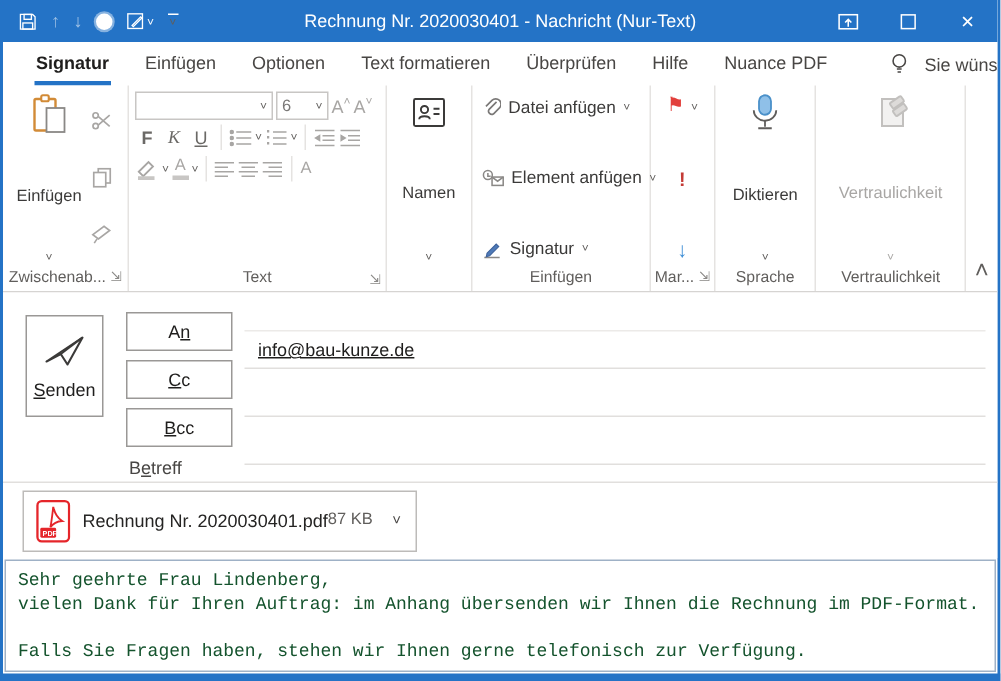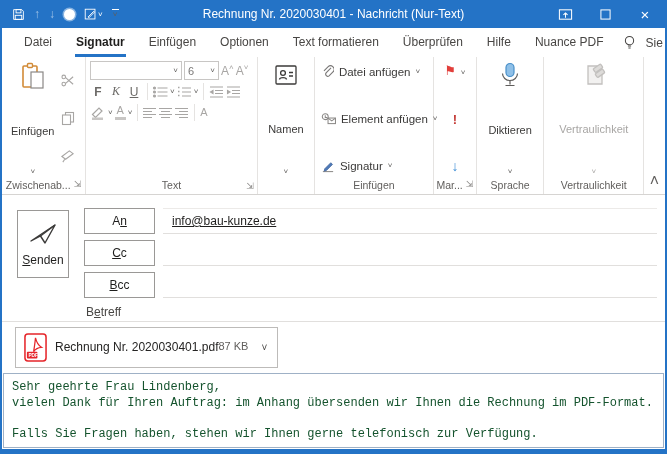--- a/index.html
+++ b/index.html
@@ -64,21 +64,21 @@
   
   .tagcol { display:flex; flex-direction:column; align-items:center; justify-content:space-between; flex:1; padding:2px 0; }
   .flag { color:var(--flag-red); font-size:13px; line-height:1; }
   .imp { color:#c43b36; font-weight:bold; font-size:13px; line-height:1; }
   .lowimp { color:var(--arrow-blue); font-size:14px; font-weight:bold; line-height:1; }
   .collapse-group { border-right:none; width:22px; display:flex; flex-direction:column; justify-content:flex-end; align-items:center; padding-bottom:4px; color:#605e5c; }
   
   .compose { flex:0 0 127px; position:relative; background:#fff; border-bottom:1px solid #e1dfdd; font-size:12px; }
   .send-btn { position:absolute; left:15px; top:15px; width:52px; height:68px; border:1px solid #9a9896; background:#fff; display:flex; flex-direction:column; align-items:center; justify-content:center; gap:7px; color:#1f1e1d; }
   .field-btn { position:absolute; left:82px; width:71px; height:26px; border:1px solid #9a9896; background:#fff; display:flex; align-items:center; justify-content:center; color:#1f1e1d; }
-  .field { position:absolute; left:161px; right:8px; height:26px; border-bottom:1px solid #e1dfdd; display:flex; align-items:center; padding-left:9px; color:#1f1e1d; }
+  .field { position:absolute; left:161px; right:8px; height:26px; border-bottom:1px solid #e1dfdd; display:flex; align-items:center; padding-left:9px; color:#1f1e1d;margin-top:12px; }
   .field.first { border-top:1px solid #eceae8; }
   .to-value { text-decoration:underline; }
   .key { text-decoration:underline; }
   .subject-label { position:absolute; left:84px; top:110px; color:#484644; }
   .subject-value { position:absolute; left:170px; top:110px; color:#1f1e1d; }
   
   .attach-bar { flex:0 0 50px; display:flex; align-items:center; padding-left:13px; background:#fff; }
   .attach-chip { display:flex; align-items:center; gap:8px; height:41px; border:1px solid #bdbbb9; background:#fff; padding:0 10px 0 8px; }
   .attach-text { display:flex; flex-direction:row; justify-content:center; line-height:1.25; }
   .attach-name { font-size:12px; color:#252423; }
@@ -132,23 +132,20 @@
       <div class="win-btn">
         <svg width="11" height="11" viewBox="0 0 12 12" fill="none" stroke="#fff" stroke-width="1.1">
           <rect x="1" y="1" width="10" height="10"></rect>
         </svg>
       </div>
       <div class="win-btn">×</div>
     </div>
   </div>
 
   <div class="tabbar">
-    <div class="tab">
-        <span>Datei</span>
-      </div>
     <div class="tab active">
         <span>Signatur</span>
       </div>
     <div class="tab">
         <span>Einfügen</span>
       </div>
     <div class="tab">
         <span>Optionen</span>
       </div>
     <div class="tab">

